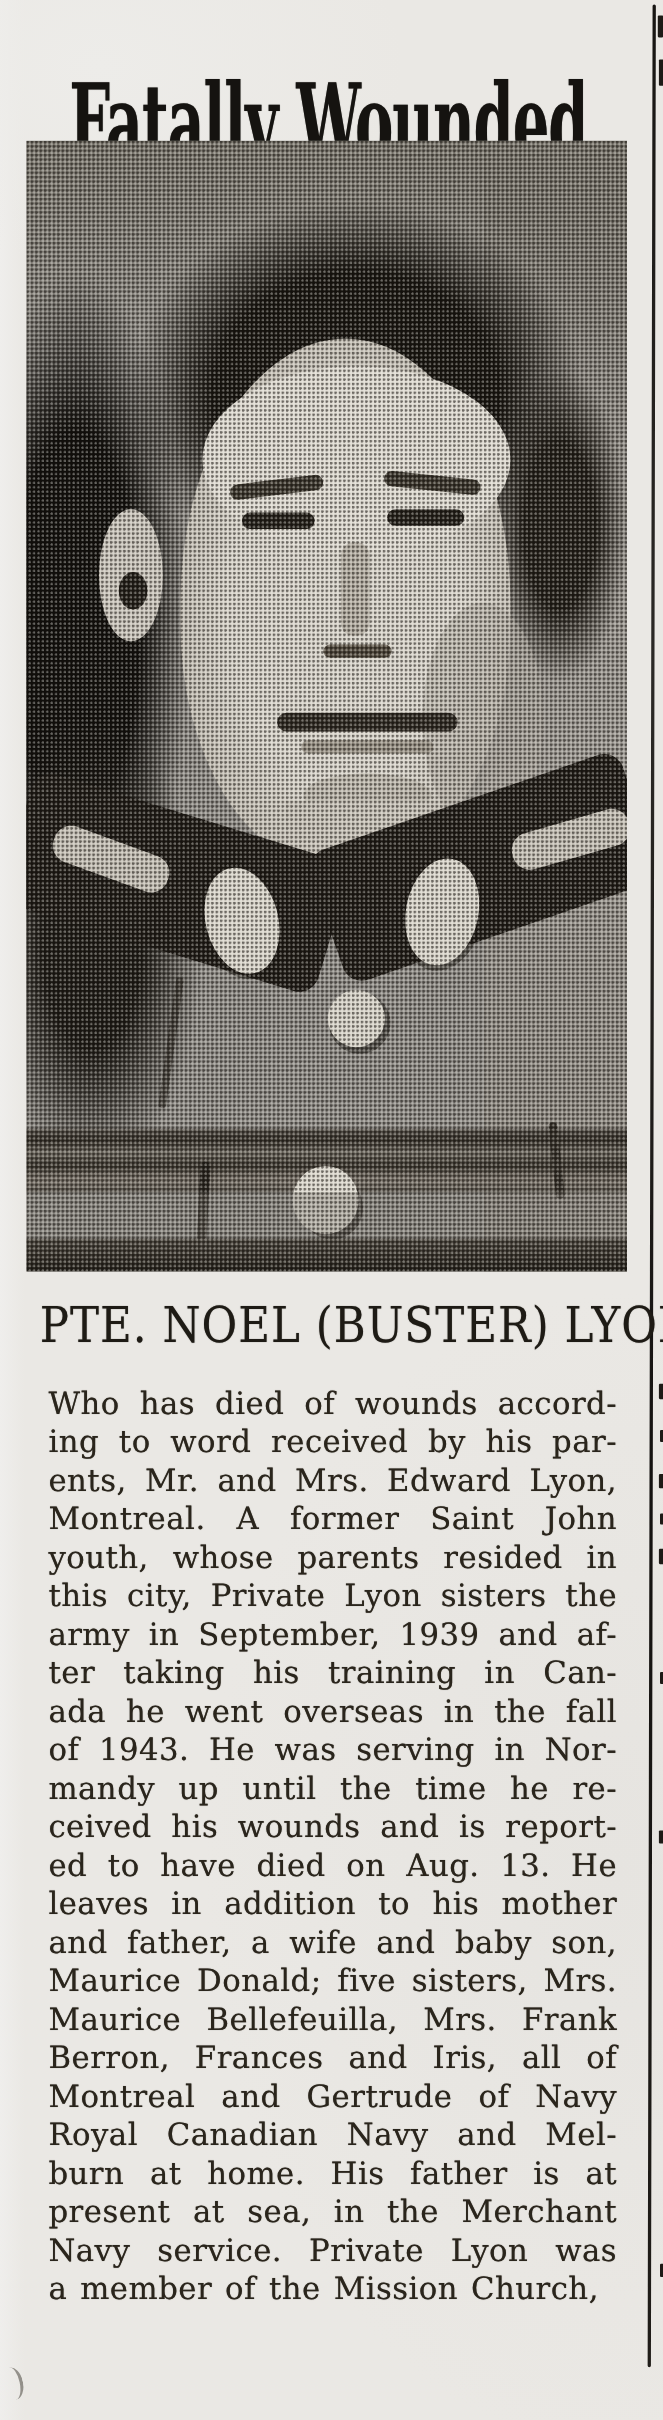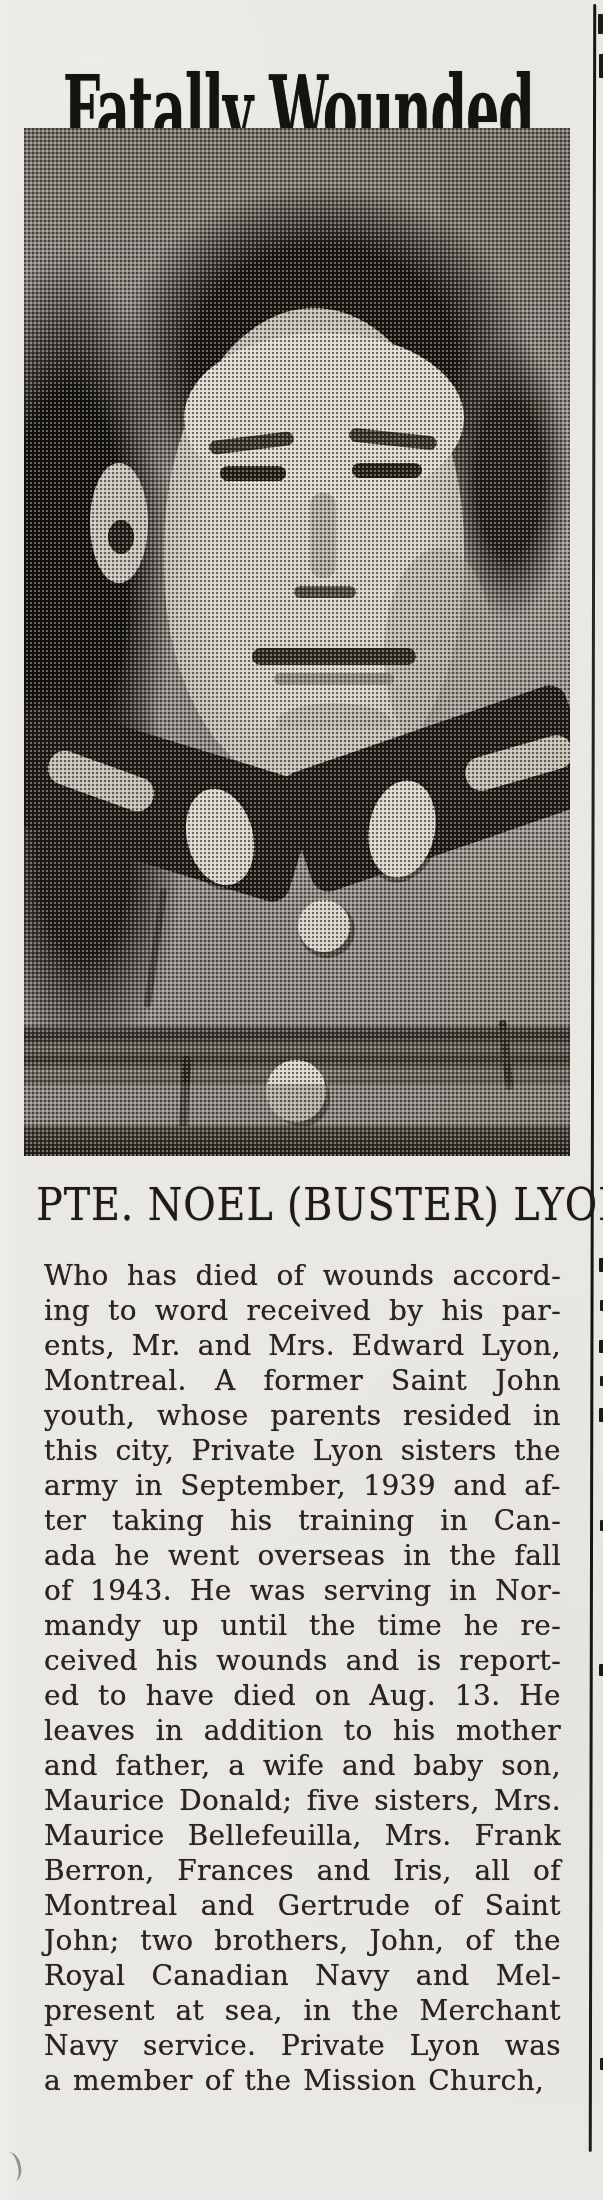--- a/index.html
+++ b/index.html
@@ -179,22 +179,22 @@
       <div class="body-line">ada he went overseas in the fall</div>
       <div class="body-line">of 1943. He was serving in Nor-</div>
       <div class="body-line">mandy up until the time he re-</div>
       <div class="body-line">ceived his wounds and is report-</div>
       <div class="body-line">ed to have died on Aug. 13. He</div>
       <div class="body-line">leaves in addition to his mother</div>
       <div class="body-line">and father, a wife and baby son,</div>
       <div class="body-line">Maurice Donald; five sisters, Mrs.</div>
       <div class="body-line">Maurice Bellefeuilla, Mrs. Frank</div>
       <div class="body-line">Berron, Frances and Iris, all of</div>
-      <div class="body-line">Montreal and Gertrude of Saint</div>
-      <div class="body-line">John; two brothers, John, of the</div>
+      <div class="body-line">Montreal and Gertrude of Navy</div>
       <div class="body-line">Royal Canadian Navy and Mel-</div>
+      <div class="body-line">burn at home. His father is at</div>
       <div class="body-line">present at sea, in the Merchant</div>
       <div class="body-line">Navy service. Private Lyon was</div>
       <div class="body-line">a member of the Mission Church,</div>
     </div>
 
   <div class="corner-mark"></div>
 </div>
 
 </body></html>

